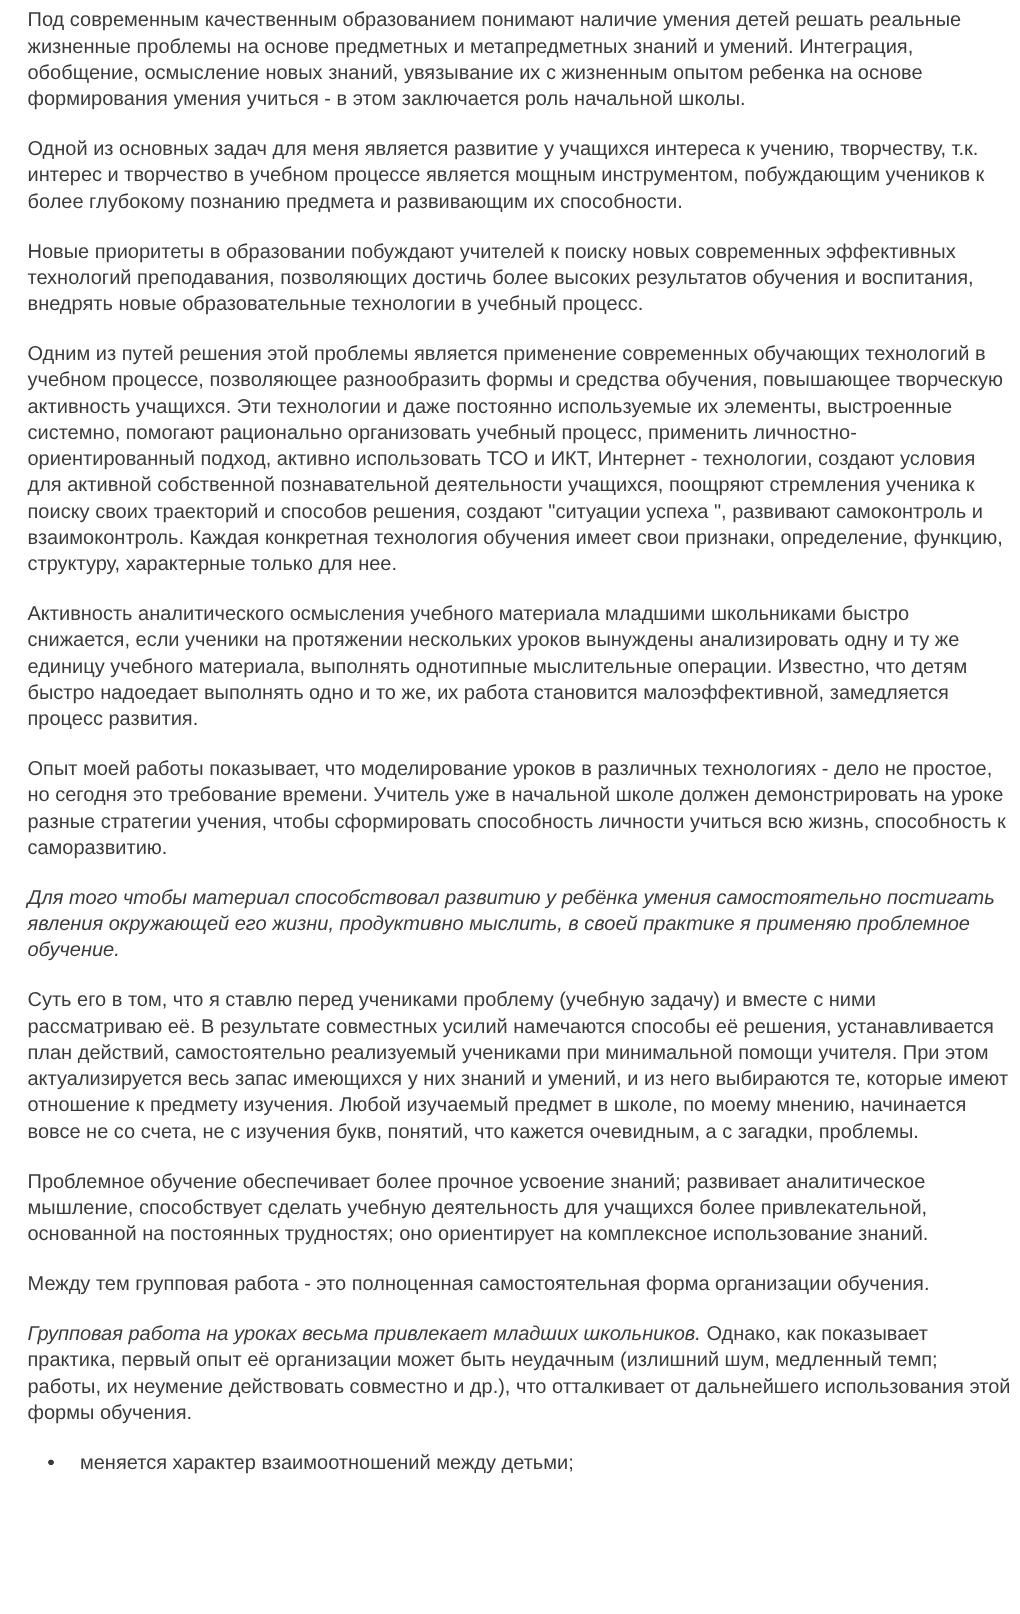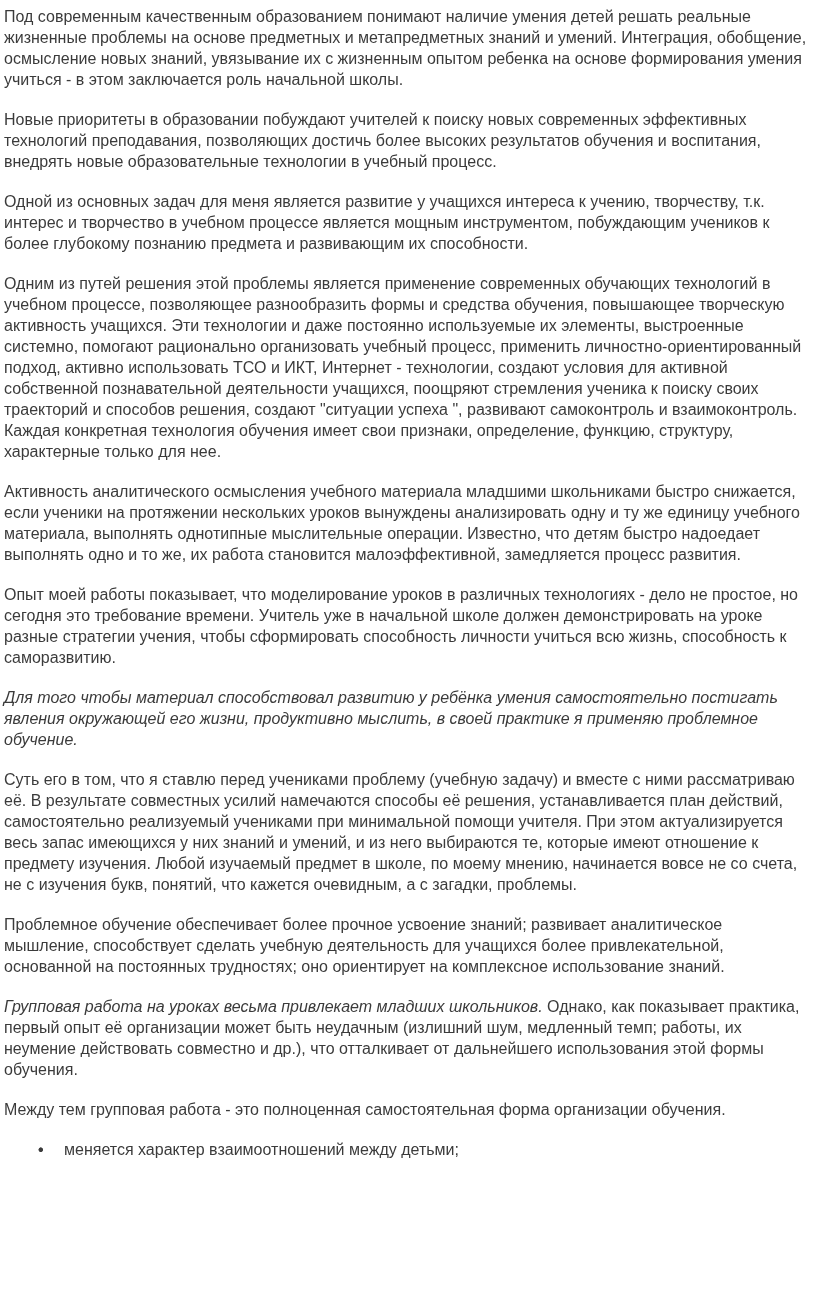--- a/index.html
+++ b/index.html
@@ -12,21 +12,21 @@
     min-height: 1291px;
     box-sizing: border-box;
     padding: 6px 6px 24px 4px;
     font-family: "Liberation Sans", "DejaVu Sans", sans-serif;
     font-size: 16px;
     line-height: 21px;
     color: #3b3b3b;
     text-align: left;
   }
   p.para {
-    margin: 0 0 19px 0;
+    margin: 0 0 19px 18px;
   }
   .emph {
     font-weight: normal;
     font-style: italic;
   }
   ul.bullets {
     list-style: none;
     margin: 0;
     padding: 0;
   }
@@ -41,39 +41,39 @@
     top: 0;
   }
 </style>
 </head>
 <body>
 
 <div class="page">
 
   <p class="para">Под современным качественным образованием понимают наличие умения детей решать реальные жизненные проблемы на основе предметных и метапредметных знаний и умений. Интеграция, обобщение, осмысление новых знаний, увязывание их с жизненным опытом ребенка на основе формирования умения учиться - в этом заключается роль начальной школы.</p>
 
+  <p class="para">Одной из основных задач для меня является развитие у учащихся интереса к учению, творчеству, т.к. интерес и творчество в учебном процессе является мощным инструментом, побуждающим учеников к более глубокому познанию предмета и развивающим их способности.</p>
+
   <p class="para">Новые приоритеты в образовании побуждают учителей к поиску новых современных эффективных технологий преподавания, позволяющих достичь более высоких результатов обучения и воспитания, внедрять новые образовательные технологии в учебный процесс.</p>
-
-  <p class="para">Одной из основных задач для меня является развитие у учащихся интереса к учению, творчеству, т.к. интерес и творчество в учебном процессе является мощным инструментом, побуждающим учеников к более глубокому познанию предмета и развивающим их способности.</p>
 
   <p class="para">Одним из путей решения этой проблемы является применение современных обучающих технологий в учебном процессе, позволяющее разнообразить формы и средства обучения, повышающее творческую активность учащихся. Эти технологии и даже постоянно используемые их элементы, выстроенные системно, помогают рационально организовать учебный процесс, применить личностно-ориентированный подход, активно использовать ТСО и ИКТ, Интернет - технологии, создают условия для активной собственной познавательной деятельности учащихся, поощряют стремления ученика к поиску своих траекторий и способов решения, создают "ситуации успеха ", развивают самоконтроль и взаимоконтроль. Каждая конкретная технология обучения имеет свои признаки, определение, функцию, структуру, характерные только для нее.</p>
 
   <p class="para">Активность аналитического осмысления учебного материала младшими школьниками быстро снижается, если ученики на протяжении нескольких уроков вынуждены анализировать одну и ту же единицу учебного материала, выполнять однотипные мыслительные операции. Известно, что детям быстро надоедает выполнять одно и то же, их работа становится малоэффективной, замедляется процесс развития.</p>
 
   <p class="para">Опыт моей работы показывает, что моделирование уроков в различных технологиях - дело не простое, но сегодня это требование времени. Учитель уже в начальной школе должен демонстрировать на уроке разные стратегии учения, чтобы сформировать способность личности учиться всю жизнь, способность к саморазвитию.</p>
 
   <p class="para emph">Для того чтобы материал способствовал развитию у ребёнка умения самостоятельно постигать явления окружающей его жизни, продуктивно мыслить, в своей практике я применяю проблемное обучение.</p>
 
   <p class="para">Суть его в том, что я ставлю перед учениками проблему (учебную задачу) и вместе с ними рассматриваю её. В результате совместных усилий намечаются способы её решения, устанавливается план действий, самостоятельно реализуемый учениками при минимальной помощи учителя. При этом актуализируется весь запас имеющихся у них знаний и умений, и из него выбираются те, которые имеют отношение к предмету изучения. Любой изучаемый предмет в школе, по моему мнению, начинается вовсе не со счета, не с изучения букв, понятий, что кажется очевидным, а с загадки, проблемы.</p>
 
   <p class="para">Проблемное обучение обеспечивает более прочное усвоение знаний; развивает аналитическое мышление, способствует сделать учебную деятельность для учащихся более привлекательной, основанной на постоянных трудностях; оно ориентирует на комплексное использование знаний.</p>
 
+  <p class="para">Между тем групповая работа - это полноценная самостоятельная форма организации обучения.</p>
+
   <p class="para"><span class="emph">Групповая работа на уроках весьма привлекает младших школьников.</span><span> Однако, как показывает практика, первый опыт её организации может быть неудачным (излишний шум, медленный темп; работы, их неумение действовать совместно и др.), что отталкивает от дальнейшего использования этой формы обучения.</span></p>
-
-  <p class="para">Между тем групповая работа - это полноценная самостоятельная форма организации обучения.</p>
 
 
   <ul class="bullets">
     <li>
       <span class="marker">•</span>
     </li>
     <li>
       <span class="marker">•</span>
       <span>меняется характер взаимоотношений между детьми;</span>
     </li>

